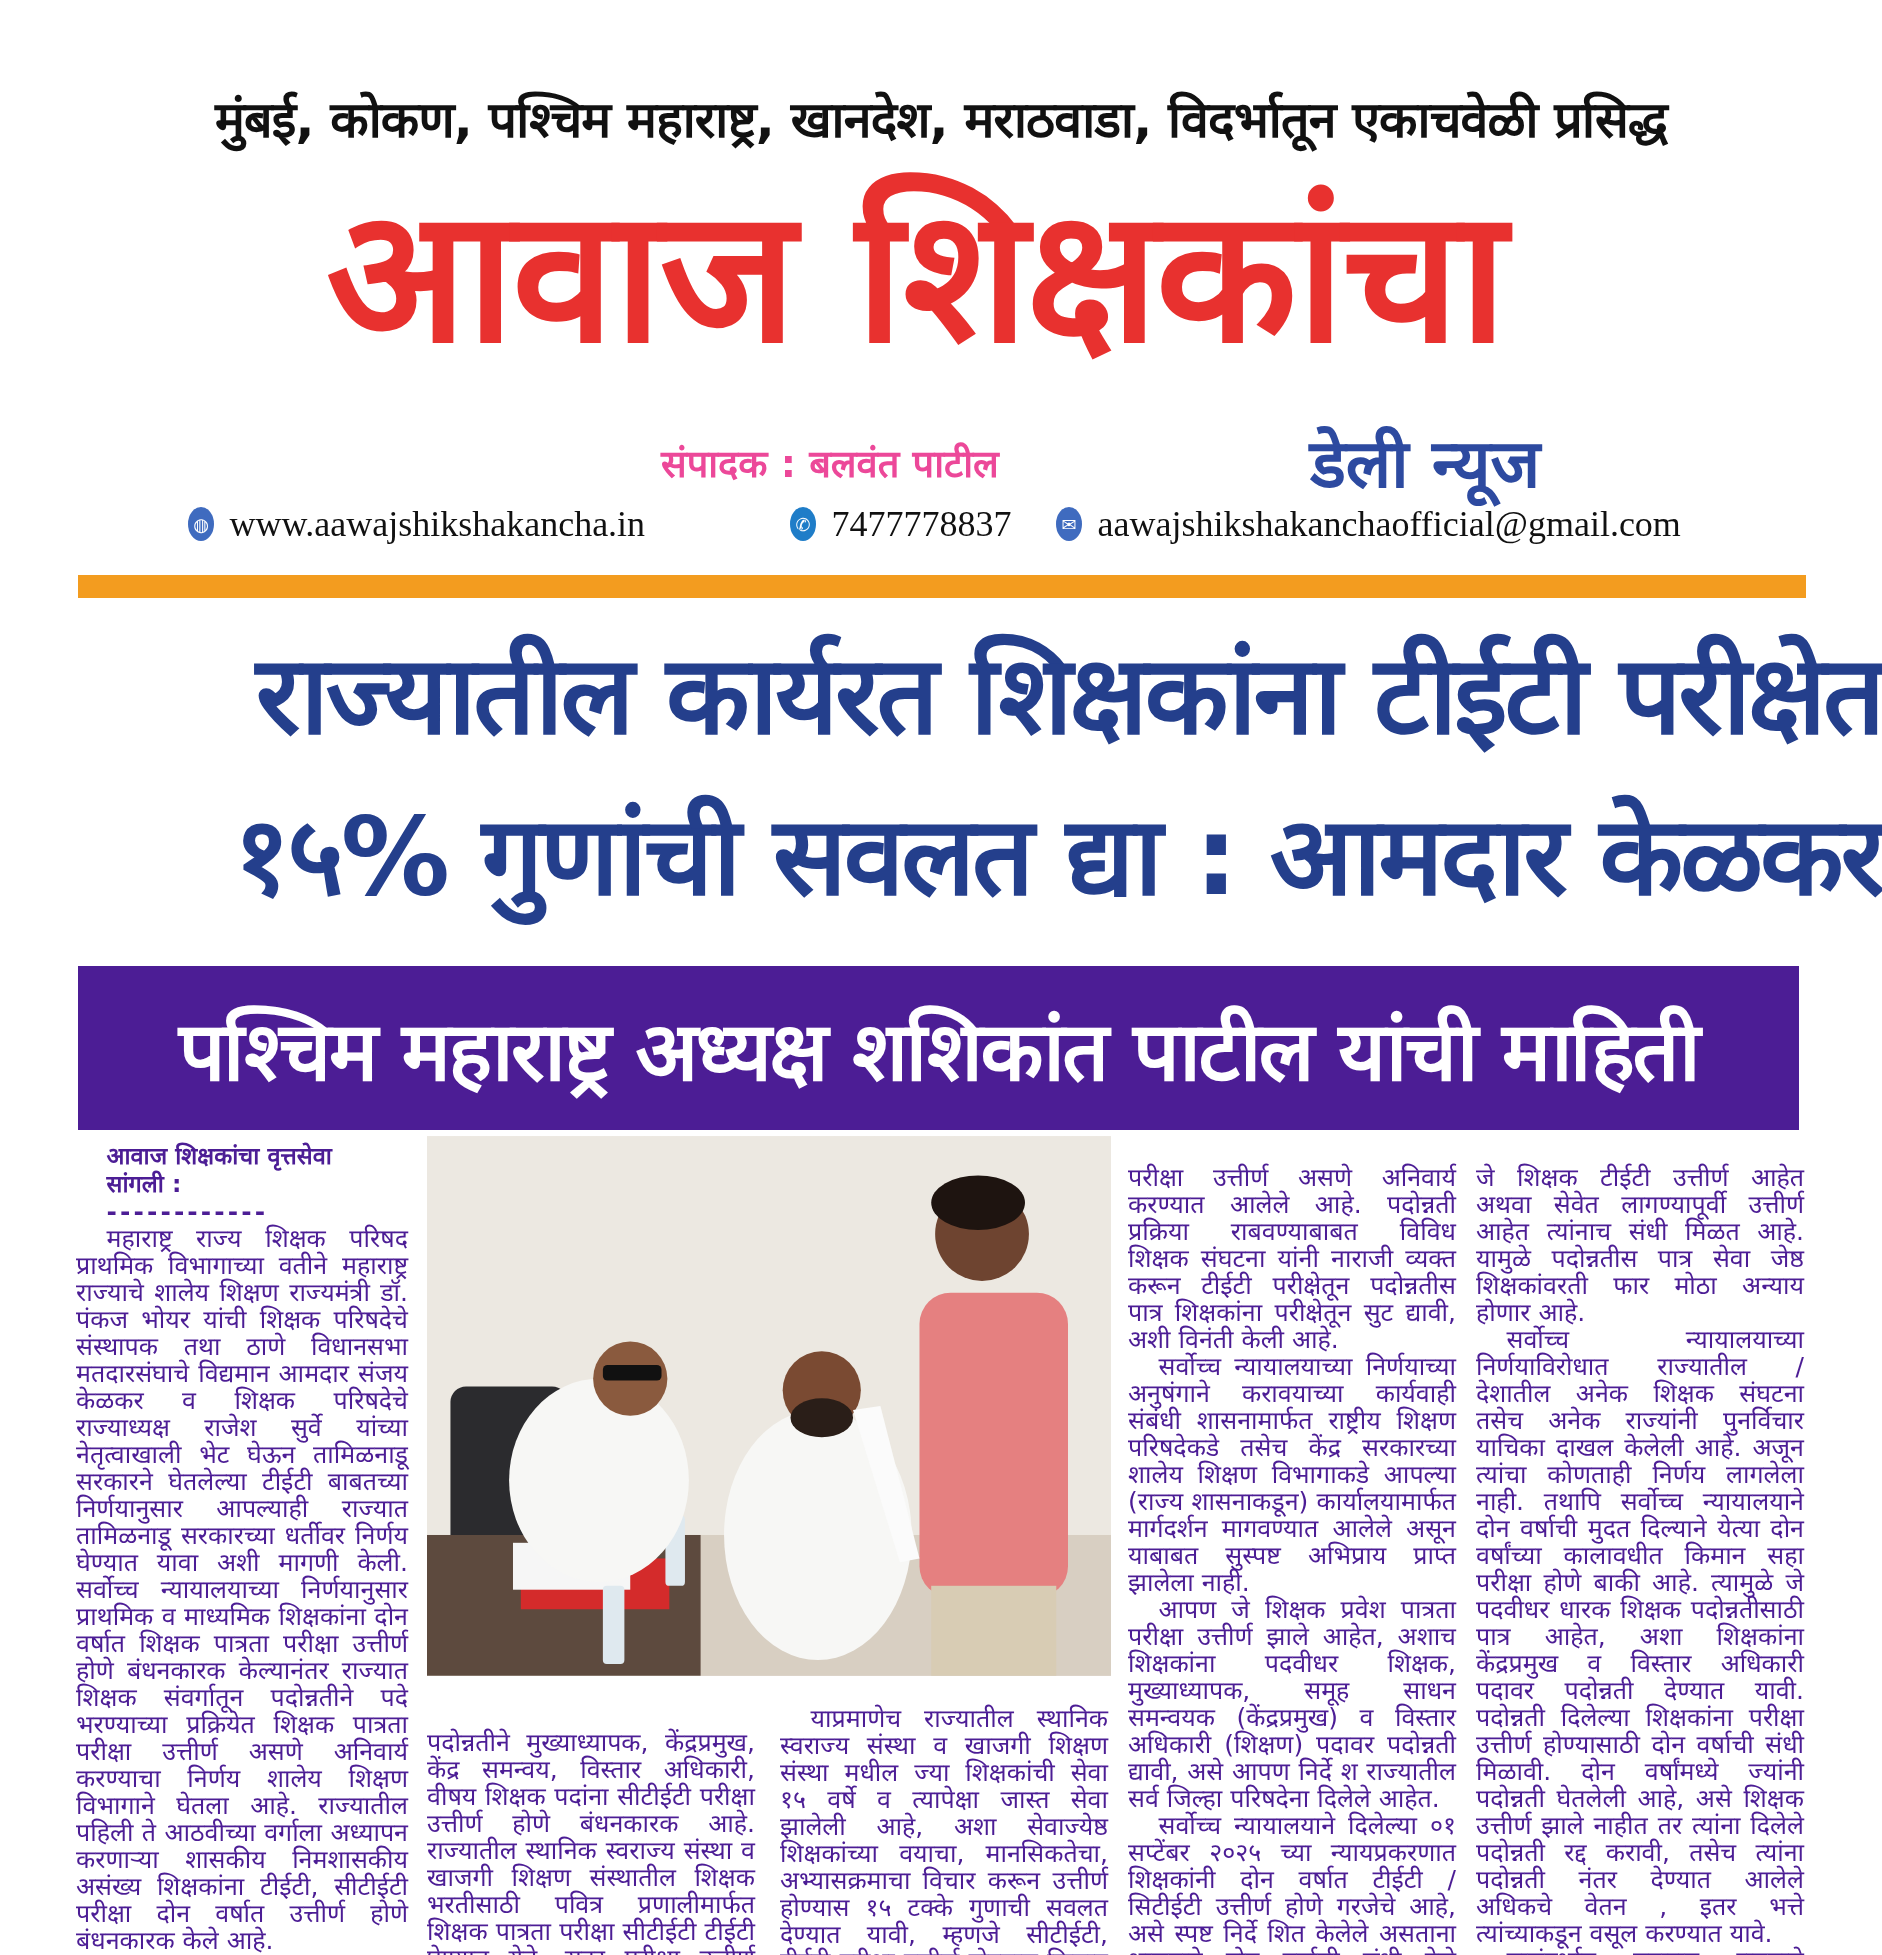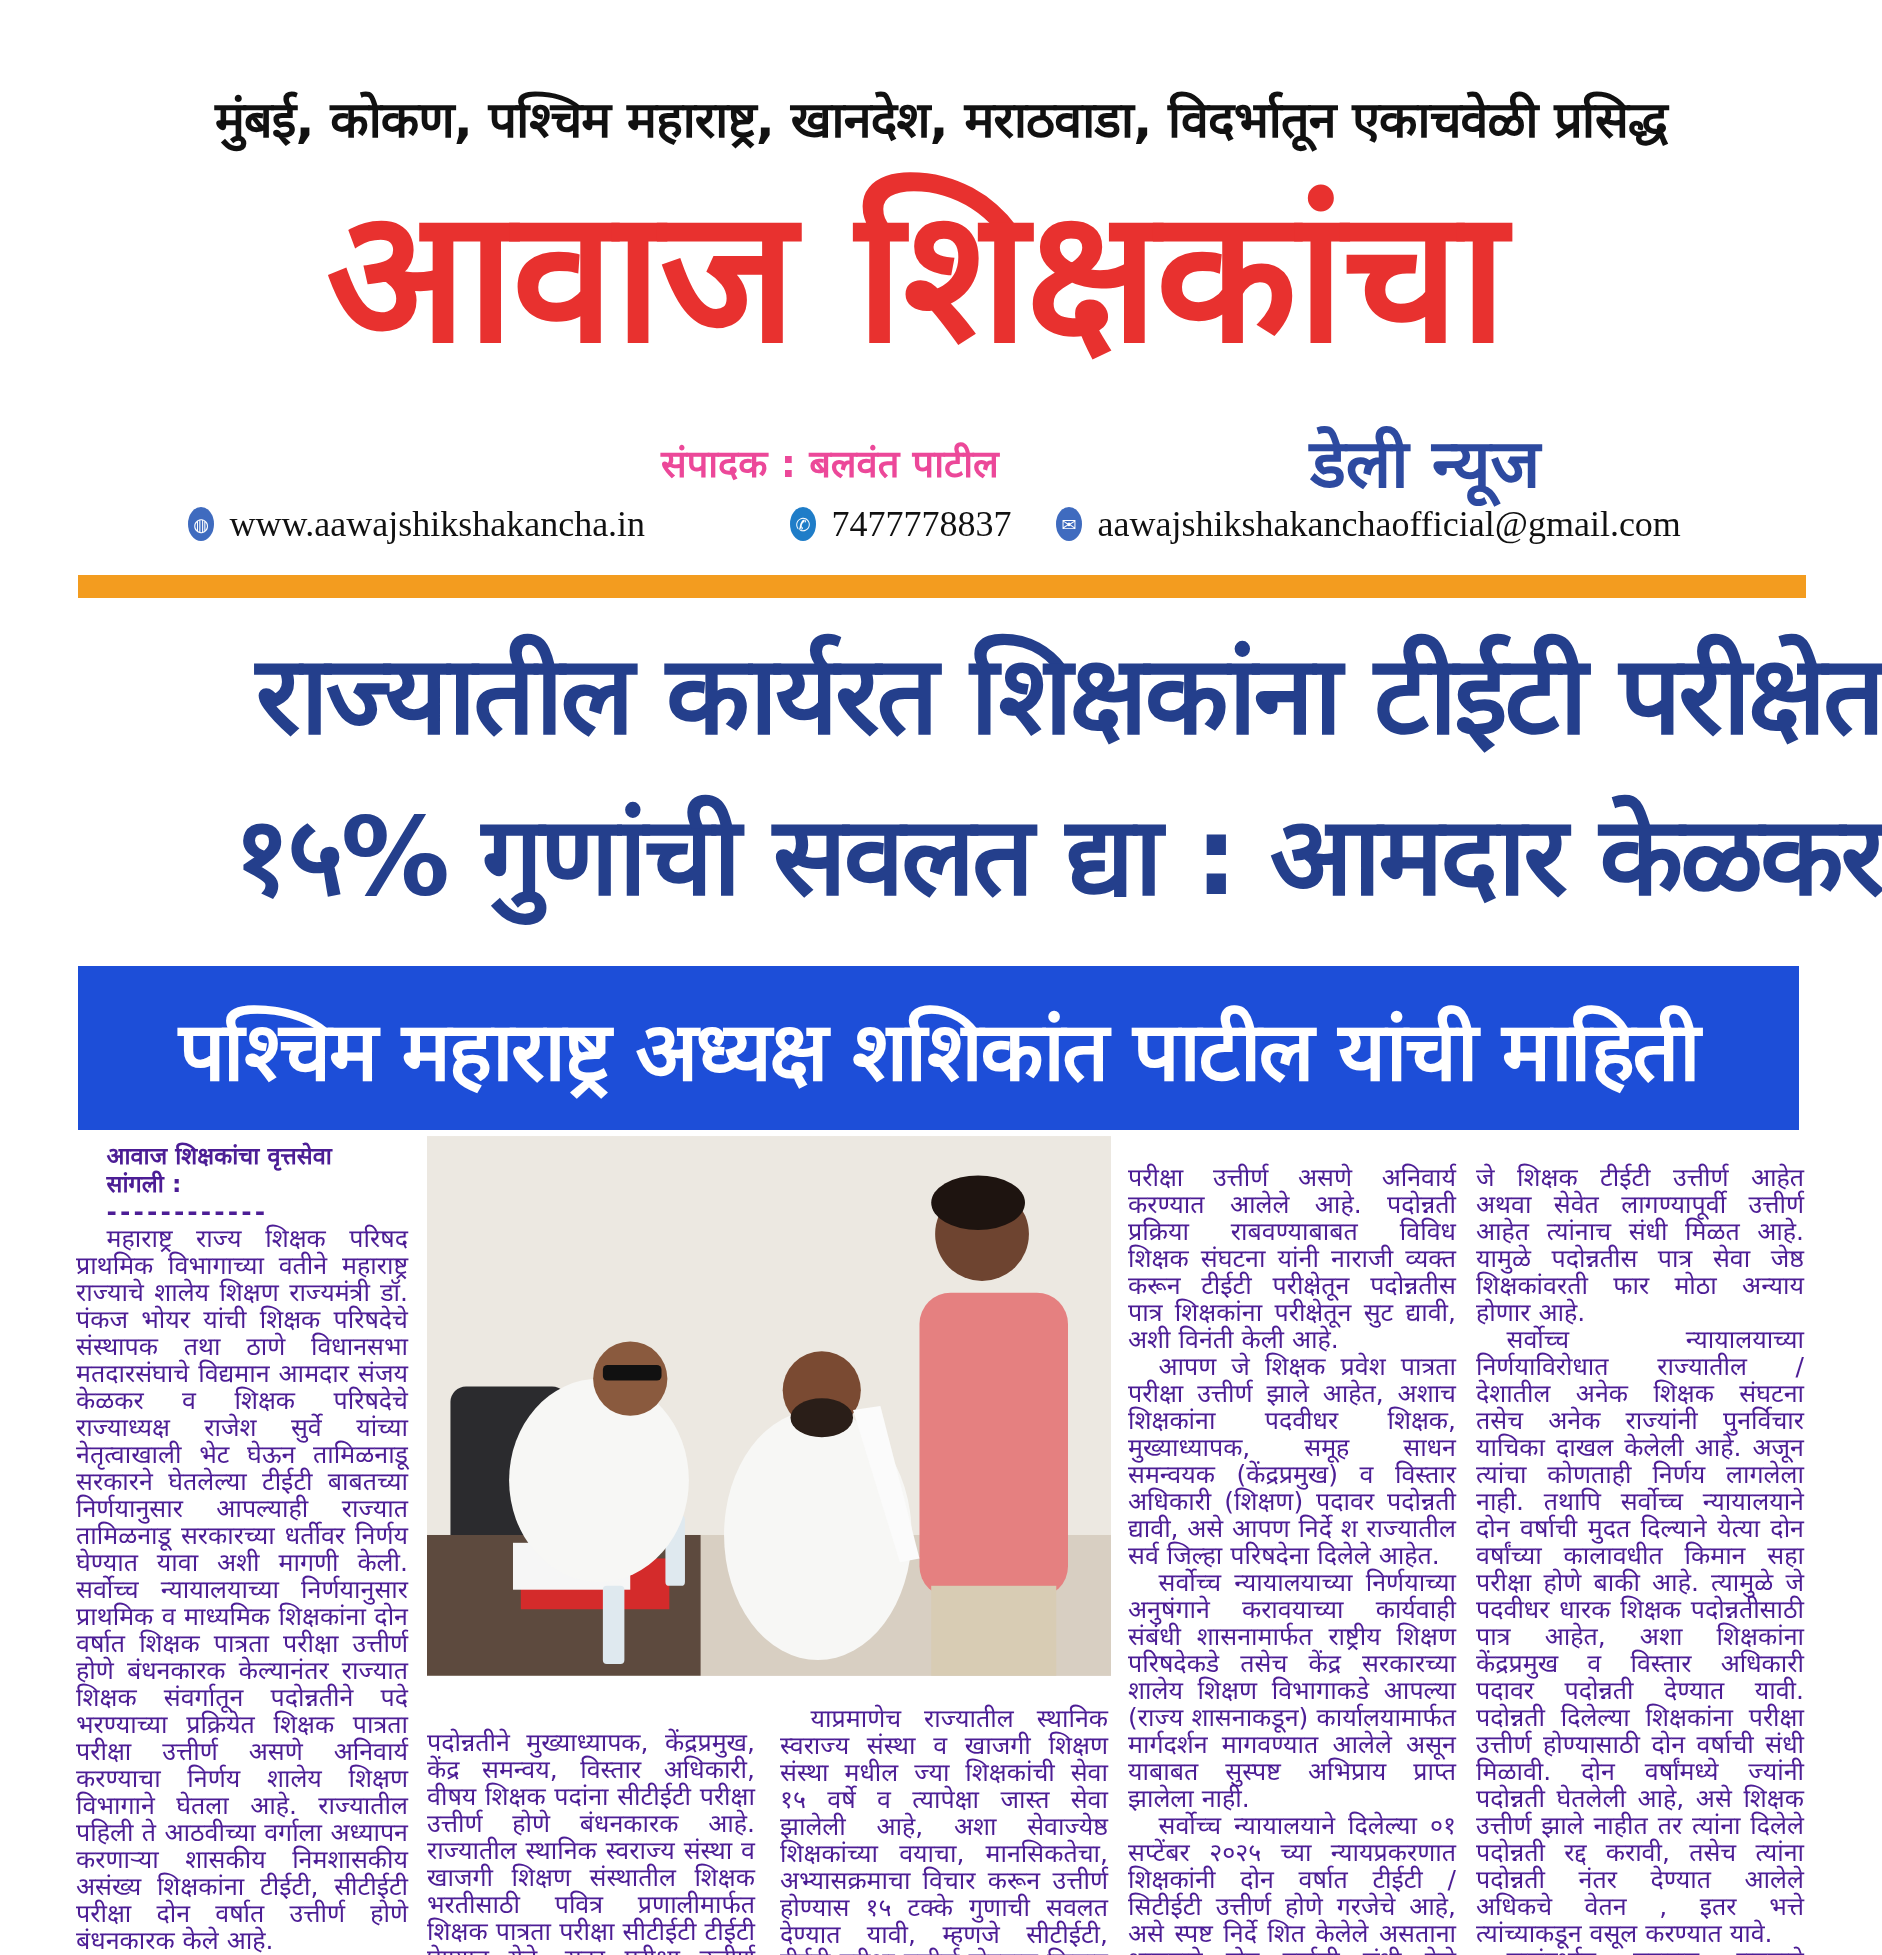--- a/index.html
+++ b/index.html
@@ -23,21 +23,21 @@
            color:#fff; font-size:18px; font-family:"DejaVu Sans",sans-serif; }
 
   .orange-bar { left:78px; top:575px; width:1728px; height:23px; background:#f39c1f; }
 
   
   .headline { left:0; width:1882px; text-align:right; font-size:109px; font-weight:bold;
               color:#243f8c; line-height:1; letter-spacing:-3.1px; }
   .hl1 { top:641px; }
   .hl2 { top:802px; }
 
-  .subbar { left:78px; top:966px; width:1721px; height:164px; background:#1d4ed8;
+  .subbar { left:78px; top:966px; width:1721px; height:164px; background:#4c1d95;
             display:flex; align-items:center; justify-content:center; }
   .subbar span { color:#fff; font-size:82px; font-weight:bold; letter-spacing:-2.3px; }
 
   
   .col { position:absolute; font-family:"DejaVu Sans","Liberation Sans",sans-serif;
          font-size:25px; line-height:27px; text-align:justify; color:#4c1d95; }
   .col p { text-indent:30.5px; }
   .col p.noindent { text-indent:0;margin-top:24px; }
   .dateline { font-weight:bold; font-size:23.5px; line-height:28px; margin-left:30.5px; }
   .dashes { font-weight:bold; margin-left:30.5px; letter-spacing:3.1px; }
@@ -112,22 +112,22 @@
   <p class="noindent">पदोन्नतीने मुख्याध्यापक, केंद्रप्रमुख, केंद्र समन्वय, विस्तार अधिकारी, वीषय शिक्षक पदांना सीटीईटी परीक्षा उत्तीर्ण होणे बंधनकारक आहे.  राज्यातील  स्थानिक स्वराज्य संस्था व खाजगी शिक्षण संस्थातील शिक्षक भरतीसाठी पवित्र प्रणालीमार्फत शिक्षक पात्रता परीक्षा सीटीईटी टीईटी घेण्यात येते. सदर परीक्षा उत्तीर्ण होण्याकरता अनुसूचित जाती व अनुसूचित जमाती, विमुक्त व भटक्या जमाती व इतर मागासवर्ग व दिव्यांग यांच्यासाठी पाच टक्के गुणाची सवलत म्हणजेच उत्तीर्ण होण्यासाठी ५५% गुण असणे आवश्यक आहे तसेच माजी सैनिक, शहीद सैनिकाच्या पत्नी व त्यांचे कुटुंबीय यांना १५ टक्के गुणाची सवलत देण्यात येते म्हणजेच उत्तीर्ण होण्यासाठी ४५ टक्के गुणाची आवश्यकता आहे.</p>
 </div>
 
 <div class="col" style="left:780px; top:1705px; width:328px;">
   <p>याप्रमाणेच राज्यातील स्थानिक स्वराज्य संस्था व खाजगी शिक्षण संस्था मधील ज्या शिक्षकांची सेवा १५ वर्षे व त्यापेक्षा जास्त सेवा झालेली आहे, अशा सेवाज्येष्ठ शिक्षकांच्या वयाचा, मानसिकतेचा, अभ्यासक्रमाचा विचार करून उत्तीर्ण होण्यास १५ टक्के गुणाची सवलत देण्यात यावी, म्हणजे सीटीईटी, टीईटी परीक्षा उत्तीर्ण होण्यास किमान ४५ टक्के गुण करण्यात यावे. अशी सवलत दिल्यास कार्यरत शिक्षक ही परीक्षा उत्तीर्ण करू शकतील.</p>
 
 </div>
 
 <div class="col" style="left:1128px; top:1140px; width:328px;">
   <p class="noindent">परीक्षा उत्तीर्ण असणे अनिवार्य करण्यात आलेले आहे. पदोन्नती प्रक्रिया राबवण्याबाबत विविध शिक्षक संघटना यांनी नाराजी व्यक्त करून  टीईटी परीक्षेतून पदोन्नतीस पात्र शिक्षकांना  परीक्षेतून सुट द्यावी, अशी विनंती केली आहे.</p>
+  <p>सर्वोच्च न्यायालयाच्या निर्णयाच्या अनुषंगाने करावयाच्या कार्यवाही संबंधी शासनामार्फत राष्ट्रीय शिक्षण परिषदेकडे तसेच केंद्र सरकारच्या शालेय शिक्षण विभागाकडे आपल्या (राज्य शासनाकडून) कार्यालयामार्फत मार्गदर्शन मागवण्यात आलेले असून याबाबत सुस्पष्ट अभिप्राय प्राप्त झालेला नाही.</p>
   <p>आपण जे  शिक्षक प्रवेश पात्रता परीक्षा उत्तीर्ण  झाले आहेत, अशाच शिक्षकांना पदवीधर शिक्षक, मुख्याध्यापक, समूह साधन समन्वयक (केंद्रप्रमुख) व विस्तार अधिकारी (शिक्षण) पदावर पदोन्नती द्यावी,  असे आपण निर्दे श राज्यातील सर्व जिल्हा परिषदेना दिलेले आहेत.</p>
-  <p>सर्वोच्च न्यायालयाच्या निर्णयाच्या अनुषंगाने करावयाच्या कार्यवाही संबंधी शासनामार्फत राष्ट्रीय शिक्षण परिषदेकडे तसेच केंद्र सरकारच्या शालेय शिक्षण विभागाकडे आपल्या (राज्य शासनाकडून) कार्यालयामार्फत मार्गदर्शन मागवण्यात आलेले असून याबाबत सुस्पष्ट अभिप्राय प्राप्त झालेला नाही.</p>
   <p>सर्वोच्च न्यायालयाने दिलेल्या ०१ सप्टेंबर २०२५ च्या न्यायप्रकरणात शिक्षकांनी दोन वर्षात टीईटी / सिटीईटी उत्तीर्ण होणे गरजेचे आहे, असे स्पष्ट निर्दे शित केलेले असताना शासनाने दोन वर्षाची संधी देणे अपेक्षित आहे.</p>
 
 </div>
 
 <div class="col" style="left:1476px; top:1140px; width:328px;">
   <p class="noindent">जे शिक्षक टीईटी उत्तीर्ण आहेत अथवा सेवेत लागण्यापूर्वी उत्तीर्ण आहेत त्यांनाच संधी मिळत आहे. यामुळे पदोन्नतीस पात्र सेवा जेष्ठ शिक्षकांवरती फार मोठा अन्याय होणार आहे.</p>
   <p>सर्वोच्च न्यायालयाच्या निर्णयाविरोधात राज्यातील / देशातील अनेक शिक्षक संघटना तसेच अनेक राज्यांनी पुनर्विचार याचिका दाखल केलेली आहे. अजून त्यांचा कोणताही निर्णय लागलेला नाही. तथापि सर्वोच्च न्यायालयाने दोन वर्षाची मुदत दिल्याने येत्या दोन वर्षांच्या कालावधीत किमान सहा परीक्षा होणे बाकी आहे. त्यामुळे जे पदवीधर धारक शिक्षक पदोन्नतीसाठी पात्र आहेत, अशा शिक्षकांना केंद्रप्रमुख व विस्तार अधिकारी पदावर पदोन्नती देण्यात यावी. पदोन्नती दिलेल्या शिक्षकांना परीक्षा उत्तीर्ण होण्यासाठी दोन वर्षाची संधी मिळावी. दोन वर्षांमध्ये  ज्यांनी पदोन्नती घेतलेली आहे, असे शिक्षक उत्तीर्ण झाले नाहीत तर त्यांना दिलेले पदोन्नती रद्द करावी, तसेच त्यांना पदोन्नती नंतर देण्यात आलेले अधिकचे वेतन , इतर भत्ते  त्यांच्याकडून वसूल करण्यात यावे.</p>
   <p>यासंदर्भात महाराष्ट्र राज्याचे शालेय शिक्षण राज्यमंत्री पंकजजी भोयर यांच्याशी  शिष्टमंडळाने सविस्तर अशी चर्चा केली. मंत्री महोदयांनी याविषयी सकारात्मकता दर्शवली आहे.</p>
 </div>
 

